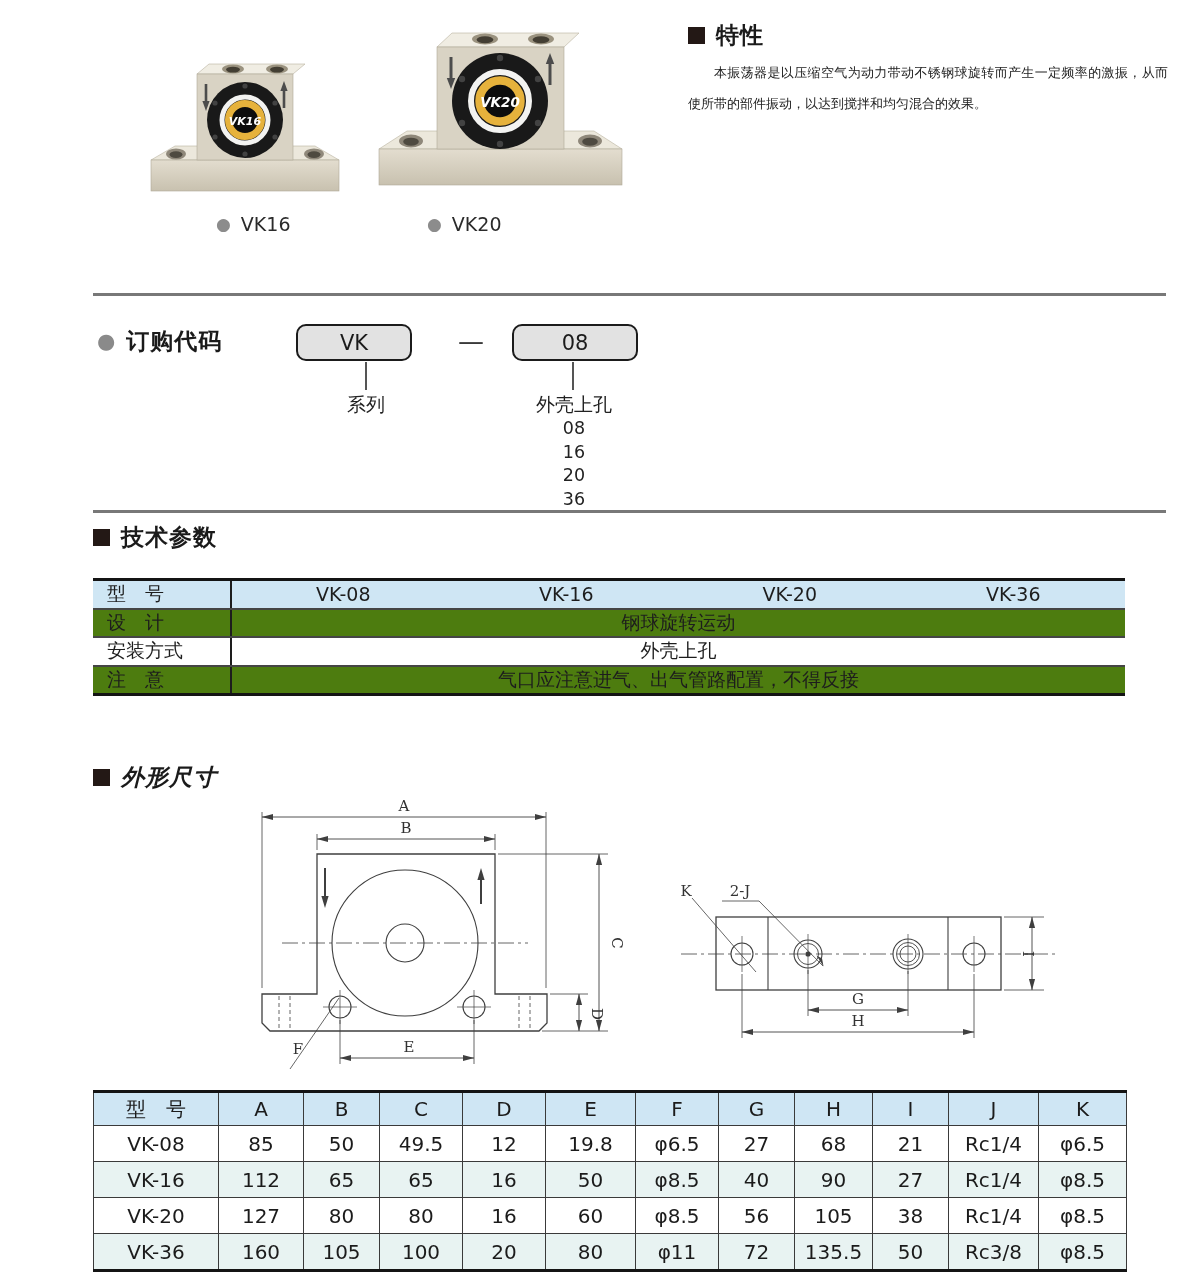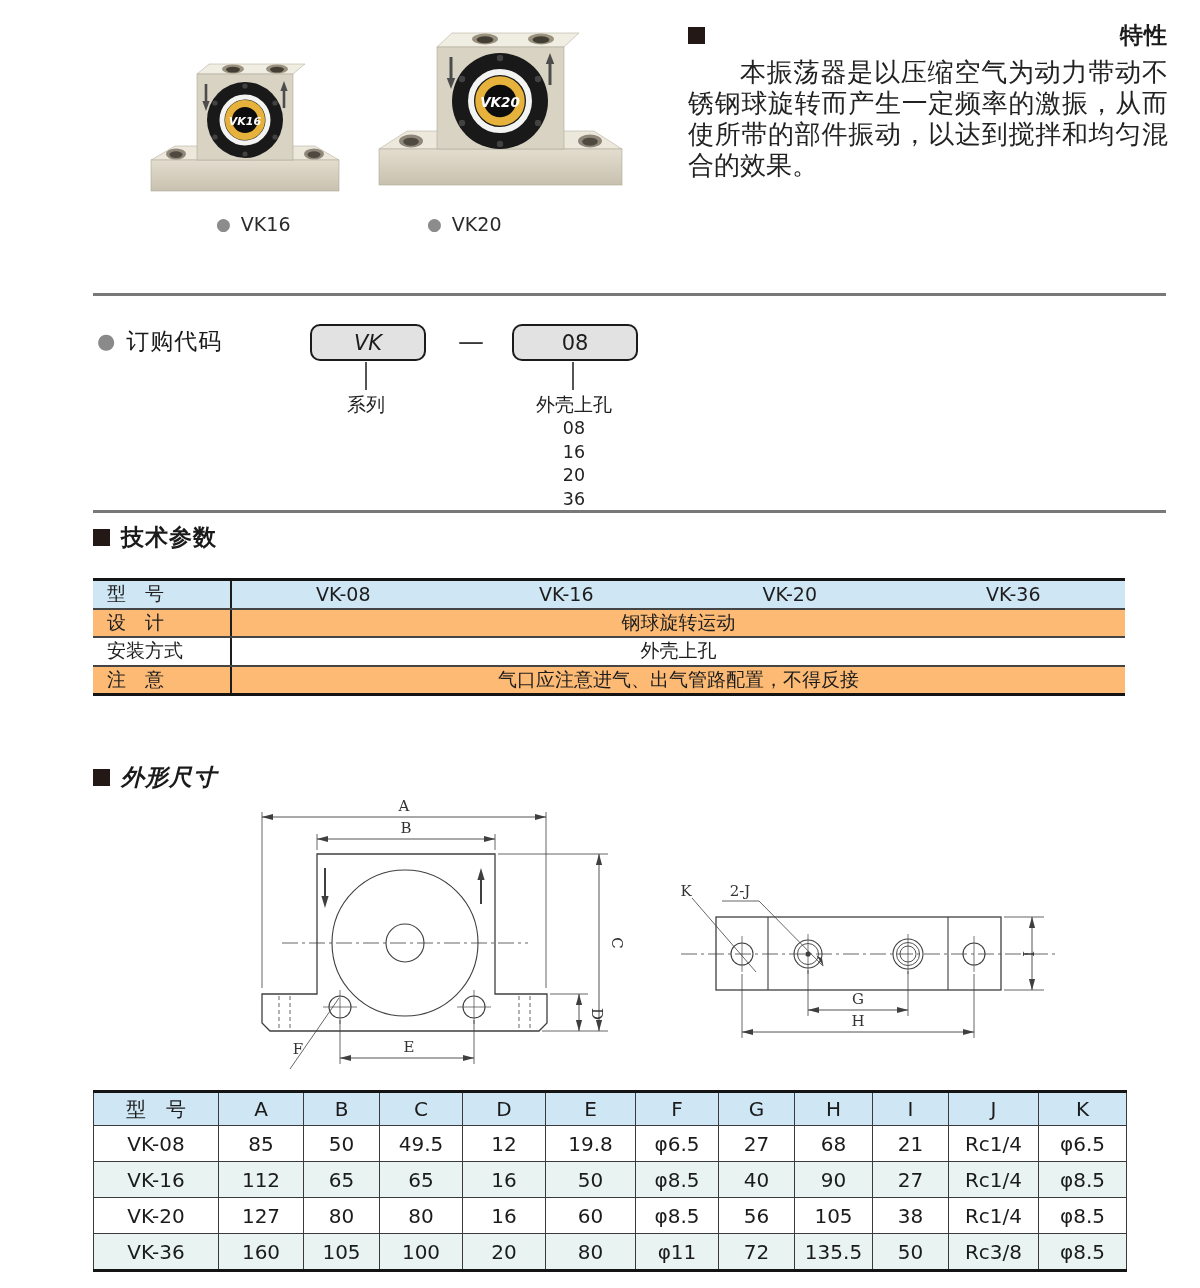--- a/index.html
+++ b/index.html
@@ -10,53 +10,53 @@
   .sec-title{position:absolute;display:flex;align-items:center;gap:11px;}
   .sec-sq{width:17px;height:17px;background:#231815;flex:0 0 auto;}
   .sec-txt{font-size:23px;font-weight:bold;color:#1a1a1a;letter-spacing:1px;}
 
   
   .prod-label{position:absolute;font-size:19px;color:#2b2b2b;display:flex;align-items:center;gap:10px;}
   .dot{color:#8c8c8c;font-size:17px;line-height:1;}
 
   
   #features{position:absolute;left:688px;top:20px;width:480px;}
-  #features .para{font-size:26px;line-height:31px;text-align:justify;color:#222;margin:6px 0 0 0;text-indent:2em;}
+  #features .para{font-size:13px;line-height:31px;text-align:justify;color:#222;margin:6px 0 0 0;text-indent:2em;}
   #features .para.p2{text-indent:2.6em;}
 
   
   .rule{position:absolute;left:93px;width:1073px;height:3px;background:#787878;}
 
   
   #ordering-title{position:absolute;left:97px;top:326px;display:flex;align-items:center;gap:11px;}
   #ordering-title .bullet{color:#8a8a8a;font-size:21px;line-height:1;}
-  #ordering-title .txt{font-size:23px;font-weight:normal;color:#1a1a1a;letter-spacing:1px;}
+  #ordering-title .txt{font-size:23px;font-weight:bold;color:#1a1a1a;letter-spacing:1px;}
   .code-box{position:absolute;height:33px;background:#e2e2e2;border:2.5px solid #1b1b1b;border-radius:10px;
             display:flex;align-items:center;justify-content:center;font-size:21px;color:#1b1b1b;}
-  #series-box{left:310px;top:324px;width:112px;font-style:italic;}
+  #series-box{left:296px;top:324px;width:112px;}
   #model-box{left:512px;top:324px;width:122px;}
   #code-dash{position:absolute;left:446px;top:326px;width:50px;text-align:center;font-size:26px;color:#3a3a3a;}
   .conn{position:absolute;width:2px;height:28px;background:#555;}
   #conn-series{left:365px;top:362px;}
   #conn-model{left:572px;top:362px;}
   .code-caption{position:absolute;font-size:19px;color:#222;text-align:center;}
   #series-caption{left:320px;top:392px;width:92px;text-align:center;}
   #model-caption{left:527px;top:392px;width:94px;}
   #model-options{position:absolute;left:527px;top:417px;width:94px;text-align:center;font-size:17.5px;color:#222;}
   #model-options div{line-height:23.5px;}
 
   
   #tech-table{position:absolute;left:93px;top:578px;width:1032px;border-collapse:collapse;table-layout:fixed;
               font-size:19px;color:#1d1d1d;border-top:3px solid #141414;border-bottom:3px solid #141414;}
   #tech-table td{height:26.5px;border-bottom:2px solid #454545;padding:0;}
   #tech-table tr:last-child td{border-bottom:none;}
   #tech-table td.lbl{border-right:2px solid #1d1d1d;padding-left:14px;width:123px;}
   #tech-table td.ctr{text-align:center;}
   #tech-table tr.hdr{background:#cfe6f4;}
-  #tech-table tr.tint{background:#fdba74;}
+  #tech-table tr.tint{background:#4d7c0f;}
 
   
   .drw{position:absolute;}
   .dim-letter{font-family:"DejaVu Serif","Liberation Serif",serif;font-size:15px;fill:#333;}
 
   
   #dim-table{position:absolute;left:93px;top:1090px;border-collapse:collapse;text-align:center;
              font-size:20px;color:#1b1b1b;border-top:3px solid #141414;border-bottom:3.5px solid #141414;}
   #dim-table th,#dim-table td{border:1.8px solid #3a3a3a;font-weight:normal;padding:0;}
   #dim-table th{height:32px;}
@@ -158,21 +158,21 @@
   <div class="prod-label" style="left:216px;top:213px;">
     <span class="dot">●</span>
     <span>VK16</span>
   </div>
   <div class="prod-label" style="left:427px;top:213px;">
     <span class="dot">●</span>
     <span>VK20</span>
   </div>
 
   <div id="features">
-    <div class="sec-title" style="position:static;justify-content:space-between;">
+    <div class="sec-title" style="position:static;">
       <span class="sec-sq"></span>
       <span class="sec-txt">特性</span>
     </div>
     <p class="para">本振荡器是以压缩空气为动力带动不锈钢球旋转而产生一定频率的激振，从而使所带的部件振动，以达到搅拌和均匀混合的效果。</p>
   </div>
 
   <div class="rule" style="top:293px;"></div>
   <div class="rule" style="top:510px;"></div>
 
   <div id="ordering-title">

